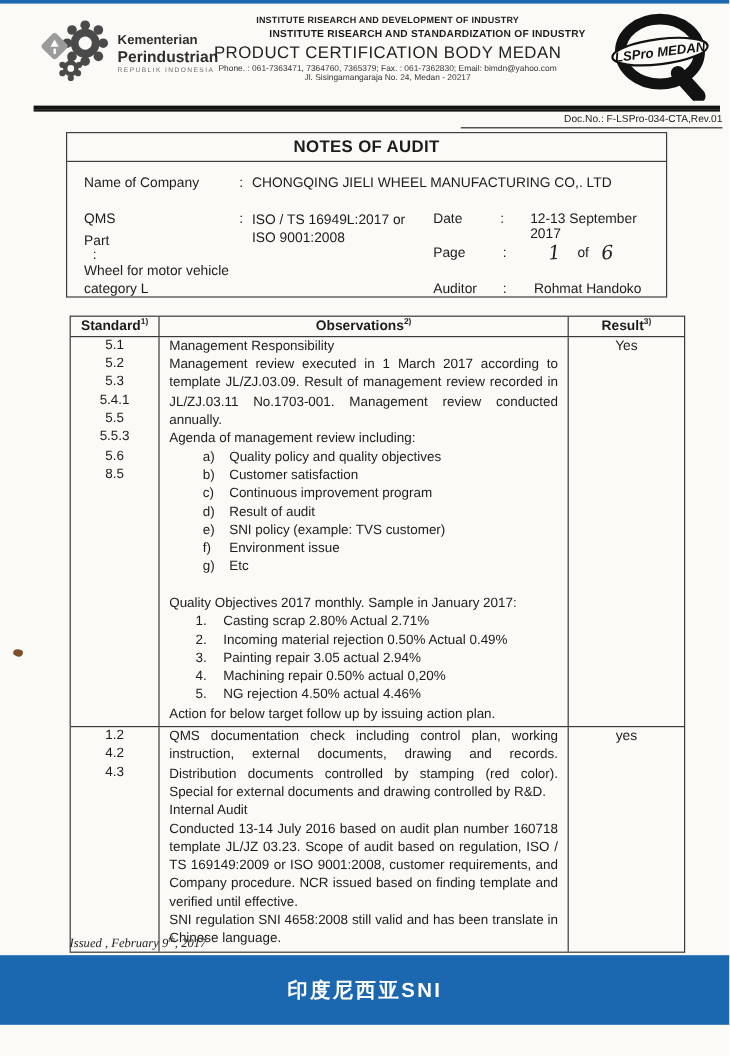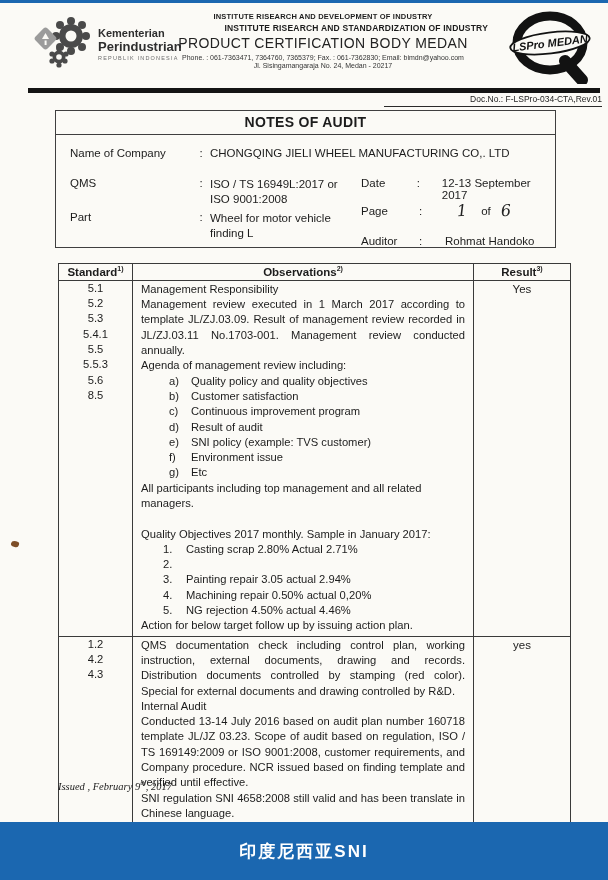--- a/index.html
+++ b/index.html
@@ -40,21 +40,21 @@
   .nb-fields { position:relative; height:108px; font-size:11.5px; }
   .fld { position:absolute; display:flex; align-items:flex-start; }
   .fld .lab { display:inline-block; }
   .fld .col { display:inline-block; }
   .f-company { left:14px; top:12px; }
   .f-company .lab { width:122px; }
   .f-company .col { width:18px; text-align:center; }
   .f-qms { left:14px; top:42px; }
   .f-qms .lab { width:122px; }
   .f-qms .col { width:18px; text-align:center; }
-  .f-part { left:14px; top:76px; }
+  .f-part { left:14px; top:60px;flex-direction:column; }
   .f-part .lab { width:122px; }
   .f-part .col { width:18px; text-align:center; }
   .two-line div { line-height:15px; }
   .f-date { left:305px; top:42px; }
   .f-date .lab { width:58px; }
   .f-date .col { width:26px; }
   .f-page { left:305px; top:70px; }
   .f-page .lab { width:58px; }
   .f-page .col { width:26px; }
   .f-auditor { left:305px; top:100px; }
@@ -89,21 +89,21 @@
   .res-val { padding-top:2px; font-size:11.5px; }
 
   
   .issued { position:absolute; left:58px; top:779px; font-family:"Liberation Serif", serif;
             font-style:italic; font-size:10.5px; color:#222; }
   .issued sup { font-size:7px; }
 
   .speck { position:absolute; left:11px; top:541px; width:8px; height:6px; background:#7d4e28;
            border-radius:60% 40% 50% 50%; transform:rotate(15deg); }
 
-  .bottom-bar { position:absolute; left:0; top:822px; width:608px; height:58px; background:#1b67b0;
+  .bottom-bar { position:absolute; left:0; top:796px; width:608px; height:58px; background:#1b67b0;
                 display:flex; align-items:center; justify-content:center; }
   .bottom-bar .cn { color:#ffffff; font-size:17px; font-weight:bold; letter-spacing:2px; }
 </style>
 </head>
 <body>
 
 <div class="page">
   <div class="top-strip"></div>
 
   <div class="letterhead">
@@ -185,21 +185,21 @@
           <div>ISO / TS 16949L:2017 or</div>
           <div>ISO  9001:2008</div>
         </span>
       </div>
 
       <div class="fld f-part">
         <span class="lab">Part</span>
         <span class="col">:</span>
         <span class="val two-line">
           <div>Wheel for motor vehicle</div>
-          <div>finding L</div>
+          <div>category L</div>
         </span>
       </div>
 
       <div class="fld f-date">
         <span class="lab">Date</span>
         <span class="col">:</span>
         <span class="val">12-13 September 2017</span>
       </div>
 
       <div class="fld f-page">
@@ -268,28 +268,28 @@
             <span>SNI policy (example: TVS customer)</span>
           </div>
         <div class="li">
             <span class="li-m">f)</span>
             <span>Environment issue</span>
           </div>
         <div class="li">
             <span class="li-m">g)</span>
             <span>Etc</span>
           </div>
-        <p>All participants including top management and all related managers.</p>
         <p class="gap-above">Quality Objectives 2017 monthly. Sample in January 2017:</p>
         <div class="li li-num">
             <span class="li-m">1.</span>
             <span>Casting scrap 2.80% Actual 2.71%</span>
           </div>
         <div class="li li-num">
             <span class="li-m">2.</span>
+            <span>Incoming material rejection 0.50% Actual 0.49%</span>
           </div>
         <div class="li li-num">
             <span class="li-m">3.</span>
             <span>Painting repair 3.05 actual 2.94%</span>
           </div>
         <div class="li li-num">
             <span class="li-m">4.</span>
             <span>Machining repair 0.50% actual 0,20%</span>
           </div>
         <div class="li li-num">

